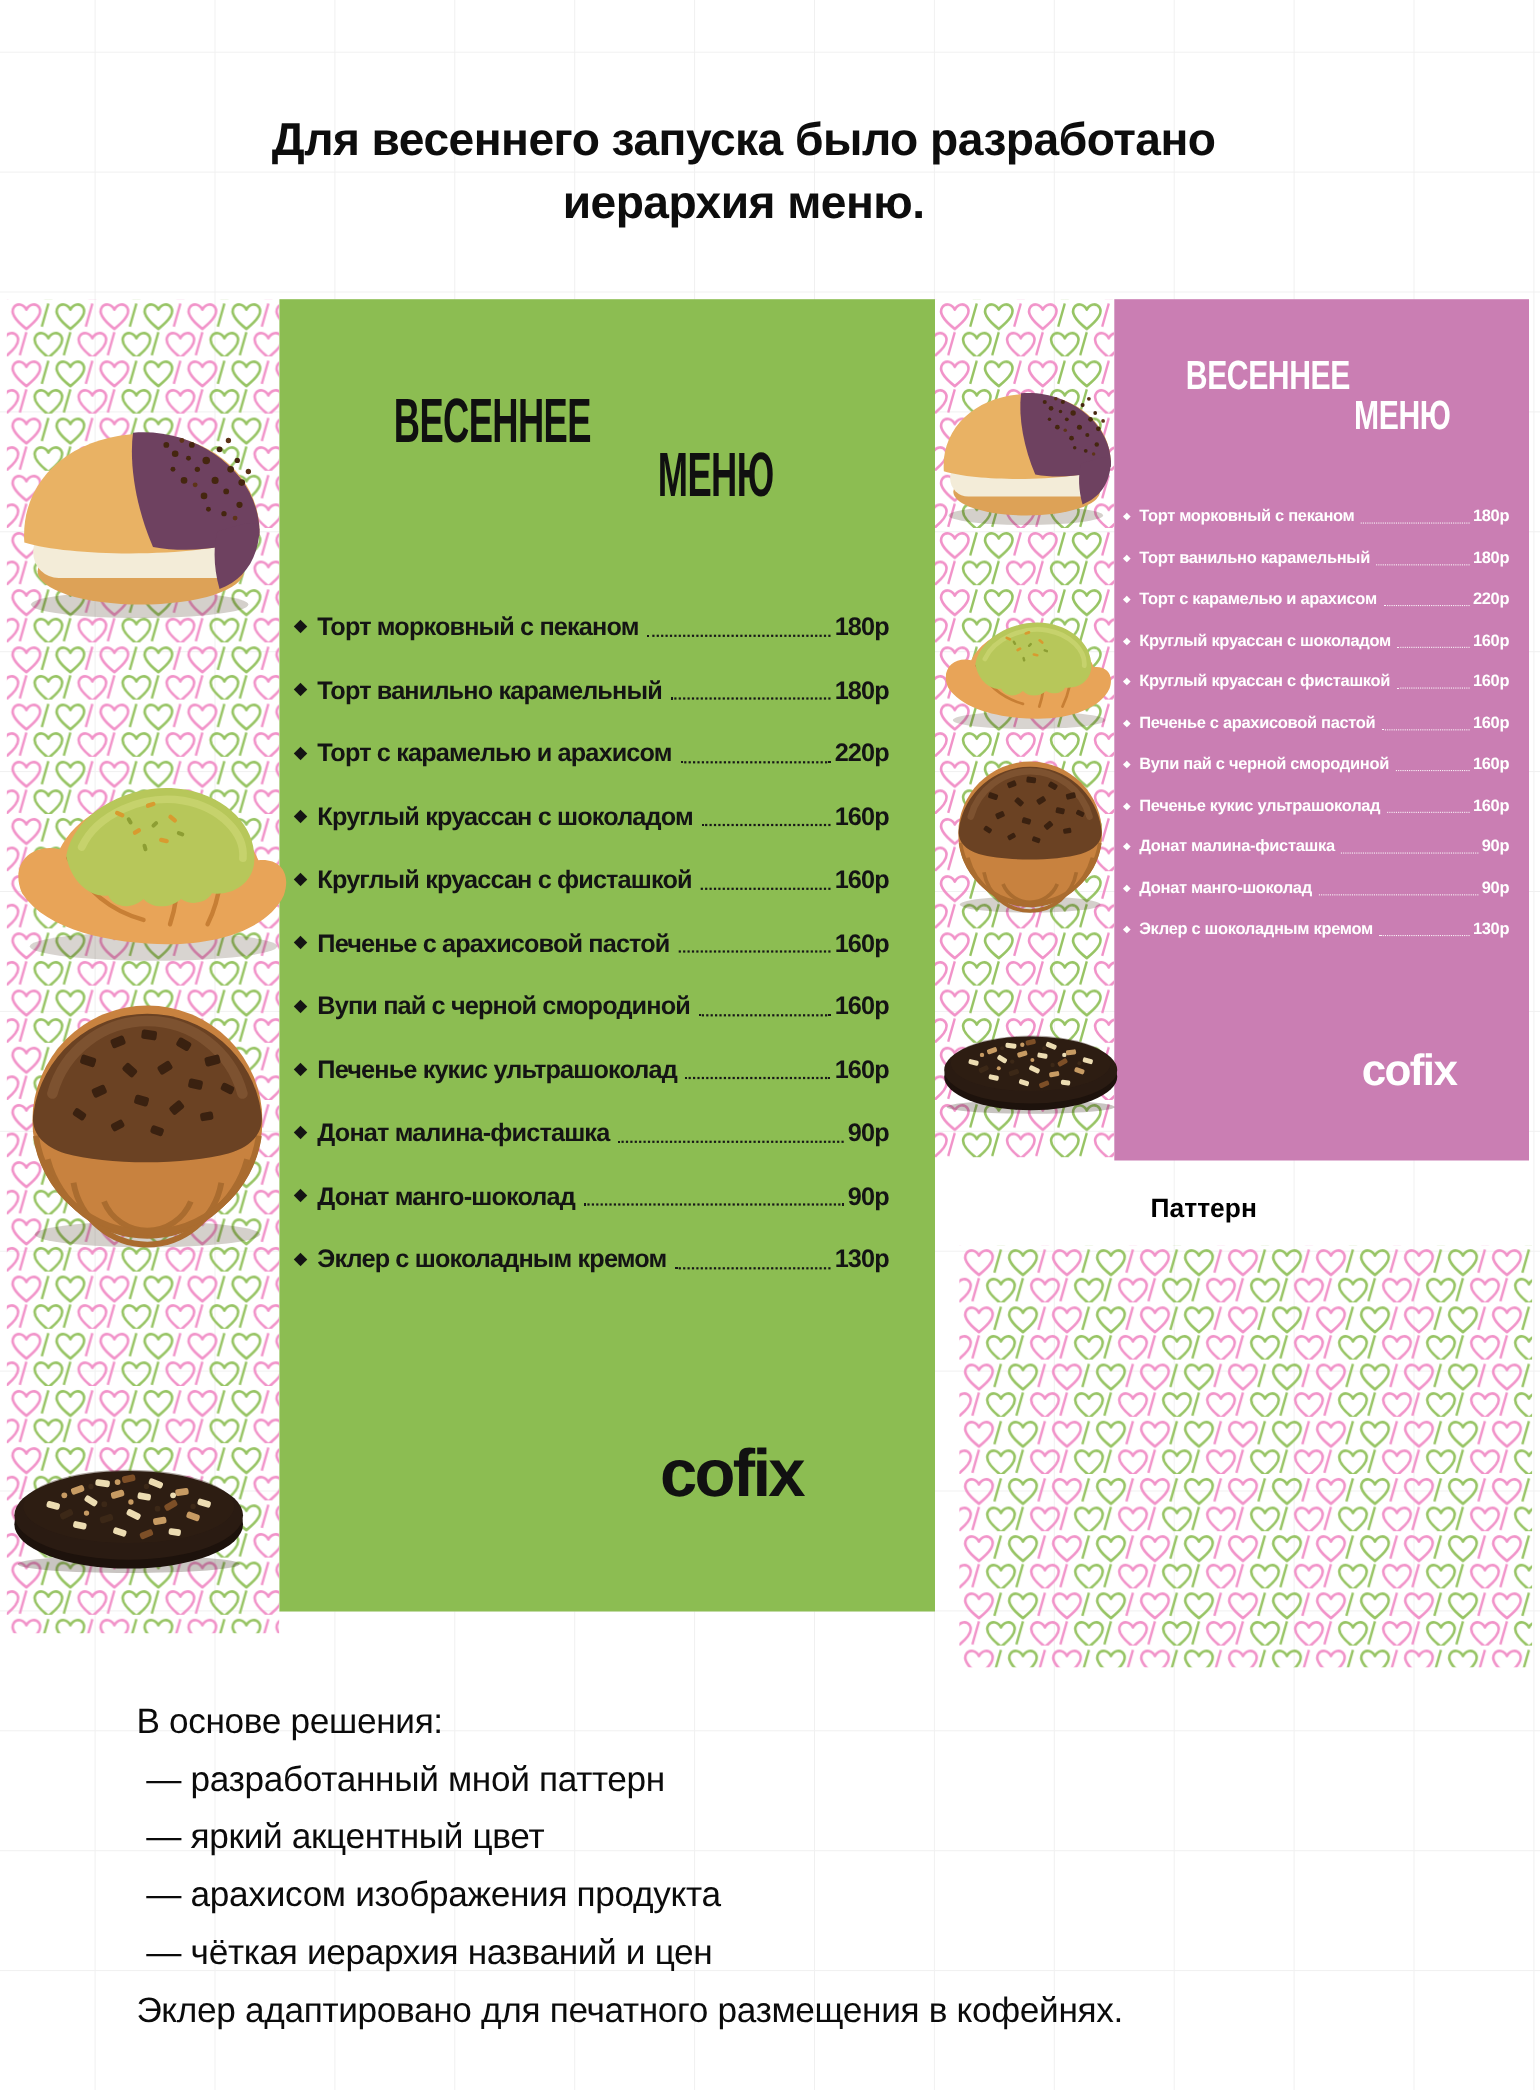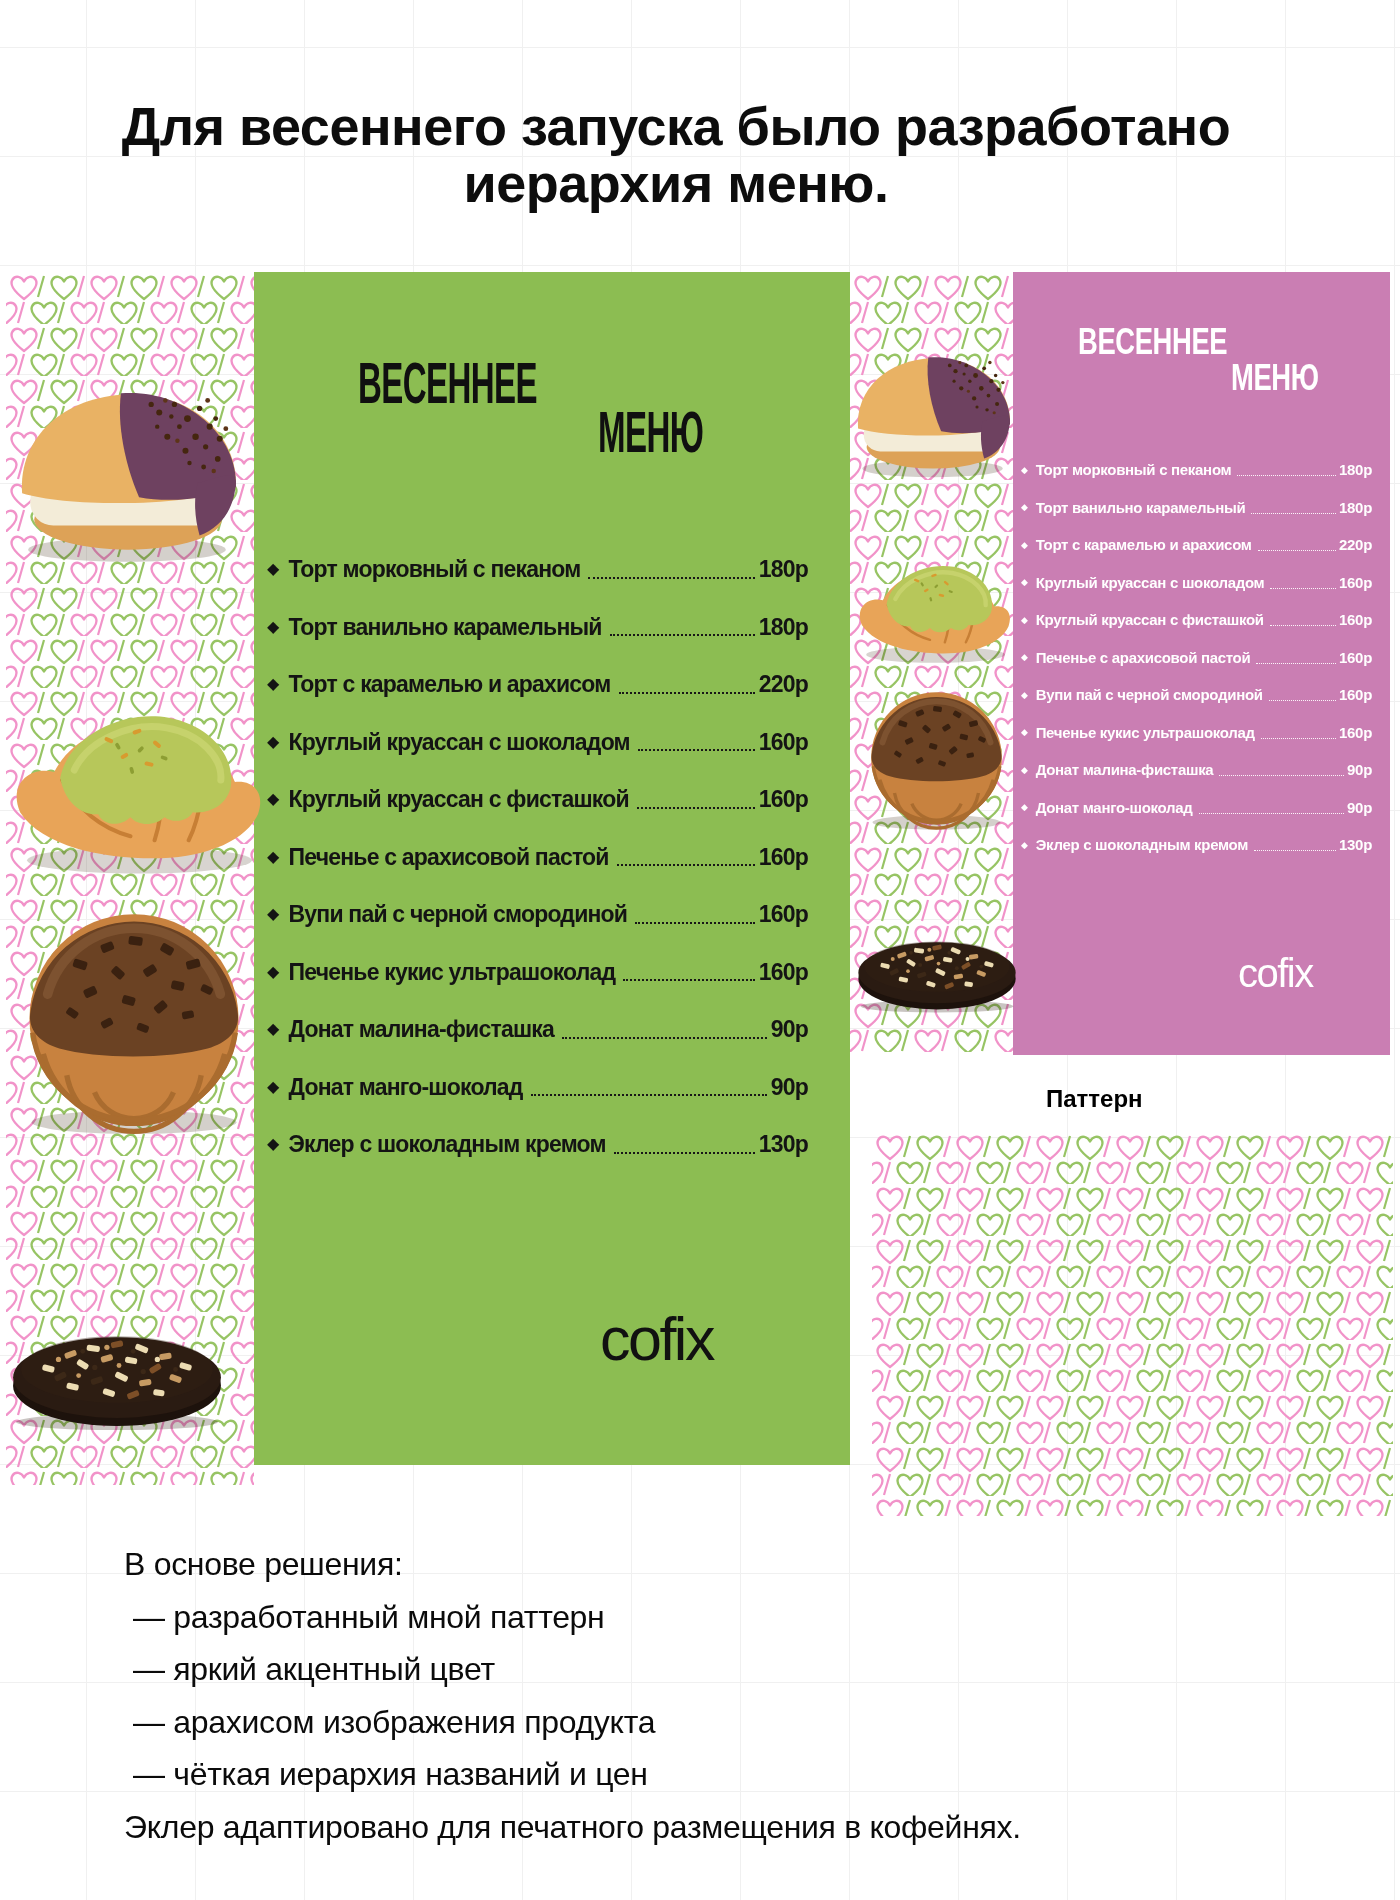--- a/index.html
+++ b/index.html
@@ -8,21 +8,21 @@
   *{margin:0;padding:0;box-sizing:border-box;}
   body{background:#fff;font-family:"Liberation Sans","DejaVu Sans",sans-serif;}
   .canvas{position:relative;width:1400px;height:1900px;overflow:hidden;background:#fff;
     background-image:linear-gradient(to right,#f0f0f0 1px,transparent 1px),
                      linear-gradient(to bottom,#f0f0f0 1px,transparent 1px);
     background-size:109px 109px;background-position:86px 47px;}
   .hidden-defs{position:absolute;width:0;height:0;overflow:hidden;}
 
   
   .main-title{position:absolute;left:0;top:98px;width:1352px;text-align:center;
-    font-size:54px;line-height:57px;font-weight:bold;color:#0d0d0d;letter-spacing:-.5px;}
+    font-size:42px;line-height:57px;font-weight:bold;color:#0d0d0d;letter-spacing:-.5px;}
 
   
   .pat{position:absolute;}
   .strip1{left:6px;top:272px;width:248px;height:1213px;}
   .strip2{left:850px;top:272px;width:163px;height:783px;}
   .swatch{left:872px;top:1132px;width:521px;height:384px;}
   .panel{position:absolute;top:272px;}
   .panel.green{left:254px;width:596px;height:1193px;background:var(--green);}
   .panel.pink{left:1013px;width:377px;height:783px;background:var(--pink);}
 
@@ -41,21 +41,21 @@
   #green-list{left:267px;top:541px;width:541px;}
   #green-list li{height:57.5px;font-size:23px;font-weight:bold;letter-spacing:-.8px;color:var(--ink);}
   #green-list .b{font-size:16px;margin-right:10px;transform:translateY(-1px);}
   #pink-list{left:1021px;top:451px;width:351px;}
   #pink-list li{height:37.5px;font-size:15px;font-weight:600;letter-spacing:-.3px;color:#fff;}
   #pink-list .b{font-size:9px;margin-right:8px;}
   #pink-list .lead{border-bottom:1.5px dotted rgba(255,255,255,.92);transform:translateY(6px);margin:0 3px 0 6px;}
   .price{white-space:nowrap;font-weight:bold;}
 
   
-  .cofix{position:absolute;font-weight:400;letter-spacing:-2.5px;white-space:nowrap;}
+  .cofix{position:absolute;font-weight:700;letter-spacing:-2.5px;white-space:nowrap;}
   .cofix.on-green{left:600px;top:1304px;font-size:61px;color:#111;}
   .cofix.on-pink{left:1238px;top:951px;font-size:40px;color:#fff;letter-spacing:-1.5px;}
 
   .pattern-label{position:absolute;left:1046px;top:1085px;font-size:24px;font-weight:700;color:#000;}
 
   
   .footer{position:absolute;left:124px;top:1520px;font-size:32px;line-height:52.5px;
     color:#0b0b0b;font-weight:400;letter-spacing:-.3px;margin-top:18px;}
   .footer .indent{padding-left:9px;}
 

